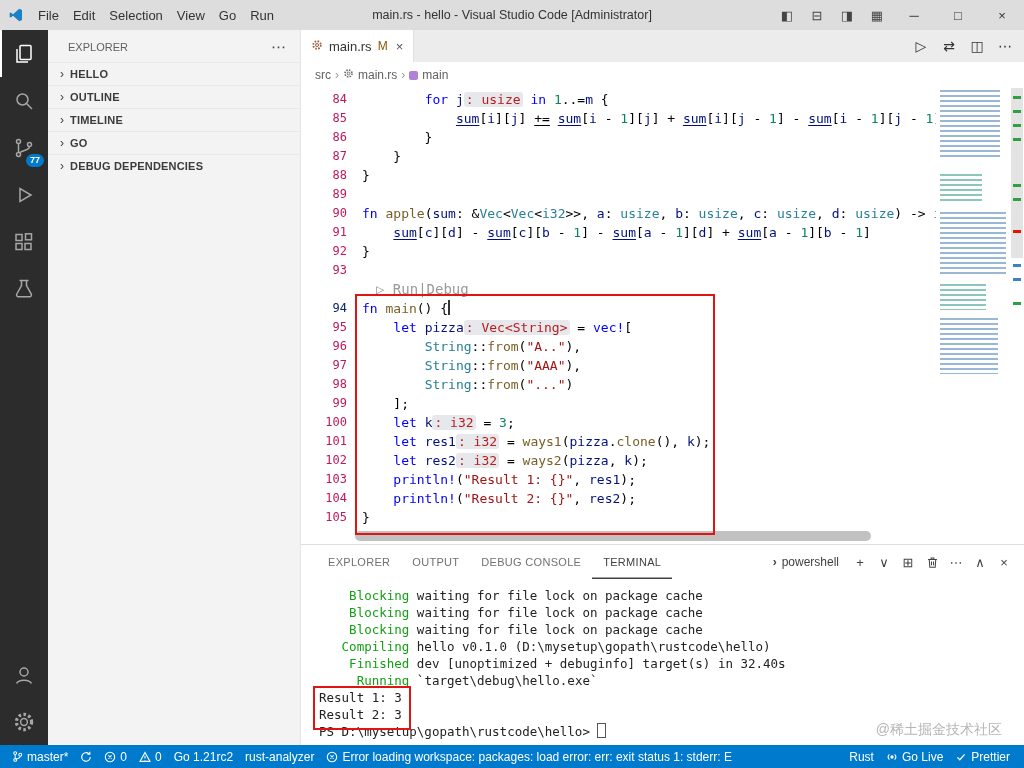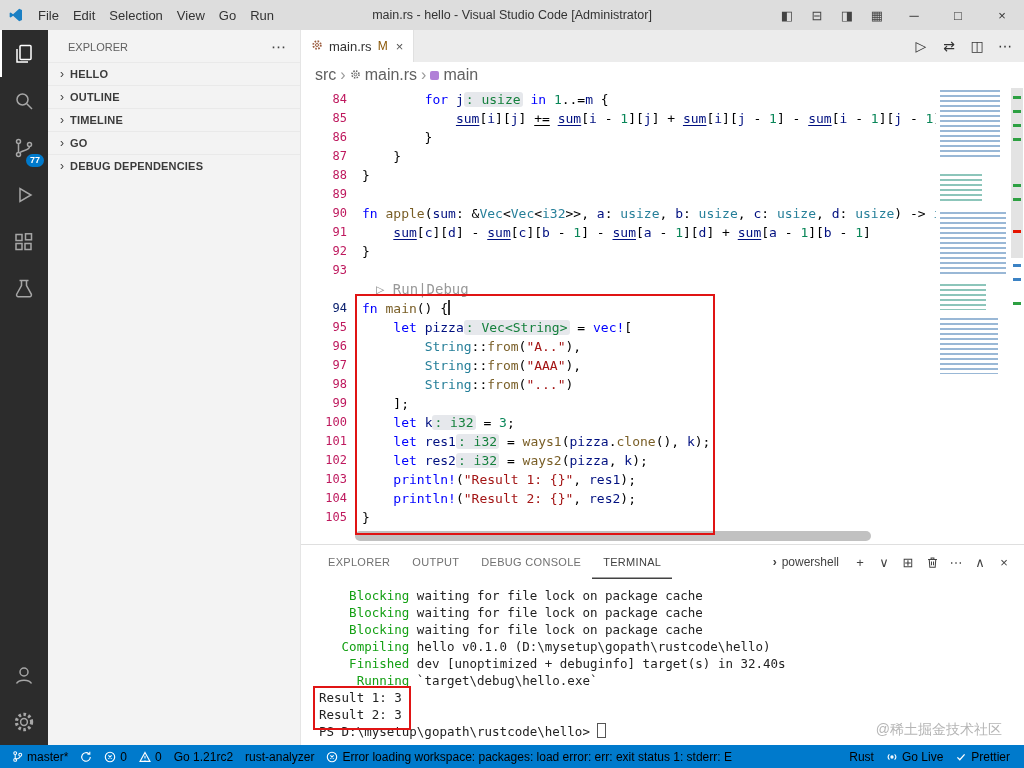--- a/index.html
+++ b/index.html
@@ -38,41 +38,41 @@
 
   
   .editor-col{flex:1;min-width:0;display:flex;flex-direction:column;background:#fff}
   .tabbar{flex:0 0 32px;height:32px;background:#ececec;display:flex;justify-content:space-between;align-items:stretch}
   .tab{display:flex;align-items:center;gap:6px;background:#fff;padding:0 10px;font-size:13px;color:#333;border-right:1px solid #e0e0e0}
   .tab-git{color:#895503;font-size:12px}
   .tab-close{color:#555;margin-left:2px}
   .ed-actions{display:flex;align-items:center;gap:2px;padding-right:6px}
   .ed-icon{width:26px;height:26px;display:flex;align-items:center;justify-content:center;color:#333;font-size:14px}
 
-  .breadcrumb{flex:0 0 26px;height:26px;display:flex;align-items:center;padding-left:14px;font-size:16px;color:#616161}
+  .breadcrumb{flex:0 0 26px;height:26px;display:flex;align-items:center;padding-left:14px;font-size:12px;color:#616161}
   .bc-item{display:flex;align-items:center;gap:4px}
   .bc-sep{color:#9a9a9a;margin:0 4px}
   .bc-sym{width:9px;height:9px;background:#b180d7;border-radius:2px;display:inline-block}
 
   
   .code-area{flex:1;position:relative;overflow:hidden;padding-top:2px;
              font-family:"DejaVu Sans Mono","Liberation Mono",monospace;font-size:13px}
   .crow{display:flex;height:19px;line-height:19px}
   .gutter{flex:0 0 46px;text-align:right;padding-right:15px;color:#be185d;font-size:12px}
   .gutter.active{color:#0b216f}
   .ctext{white-space:pre}
   .tk{white-space:pre}
   .tk.pl{color:#000}
   .tk.kw,.tk.mac{color:#0000ff}
   .tk.ty{color:#267f99}
   .tk.fnc{color:#795e26}
   .tk.var{color:#001080}
   .tk.num{color:#098658}
   .tk.str{color:#a31515}
-  .tk.inlay{background:#e6e8ec;color:#15803d;border-radius:3px;padding:0 2px}
+  .tk.inlay{background:#e6e8ec;color:#b91c1c;border-radius:3px;padding:0 2px}
   .tk.u{text-decoration:underline;text-underline-offset:2px}
   .lens{color:#999;font-size:14px;padding-left:14px}
   .cursor{display:inline-block;width:2px;height:15px;background:#333;vertical-align:-2px}
 
   .minimap{position:absolute;right:14px;top:2px;width:74px;height:310px;background:#fff}
   .mseg{position:absolute;left:4px;background:
         repeating-linear-gradient(180deg, rgba(70,125,180,.55) 0 2px, rgba(0,0,0,0) 2px 5px)}
   .mseg.t{background:repeating-linear-gradient(180deg, rgba(46,150,130,.55) 0 2px, rgba(0,0,0,0) 2px 5px)}
   .m1{top:0;height:70px;width:60px}
   .m2{top:84px;height:30px;width:42px}
@@ -99,21 +99,21 @@
   .terminal{flex:1;position:relative;padding:8px 0 0 18px;color:#222;
             font-family:"DejaVu Sans Mono","Liberation Mono",monospace;font-size:12.5px}
   .trow{height:17px;line-height:17px;white-space:pre}
   .tk.t{color:#222}
   .tk.g{color:var(--cargo-green,#14a014);text-underline-offset:2px}
   .term-cursor{display:inline-block;width:7px;height:13px;border:1px solid #555;vertical-align:-2px}
   .ann-term{position:absolute;left:12px;top:107px;width:94px;height:40px;border:2px solid var(--annotation,#e01414);pointer-events:none}
   .watermark{position:absolute;right:22px;bottom:6px;color:#b5b5b5;font-size:14px;font-family:"Liberation Sans",sans-serif}
 
   
-  .statusbar{flex:0 0 23px;height:23px;background:var(--status-bar,#007acc);color:#000000;display:flex;align-items:flex-end;justify-content:space-between;font-size:12px;overflow:hidden}
+  .statusbar{flex:0 0 23px;height:23px;background:var(--status-bar,#007acc);color:#ffffff;display:flex;align-items:flex-end;justify-content:space-between;font-size:12px;overflow:hidden}
   .sb-left{display:flex;align-items:center;height:100%;padding-left:6px;min-width:0;overflow:hidden;white-space:nowrap}
   .sb-right{display:flex;align-items:center;height:100%;padding-right:8px;flex:0 0 auto}
   .sb-item{display:flex;align-items:center;gap:4px;padding:0 6px;height:100%;white-space:nowrap}
   .sb-item svg{display:block}
 </style>
 </head>
 <body>
 
 <div class="window">
 

